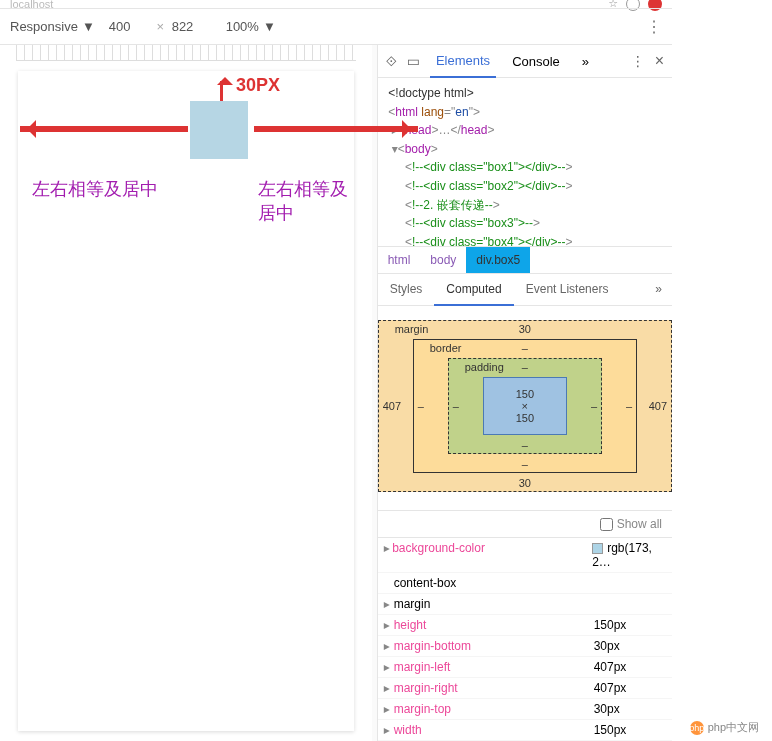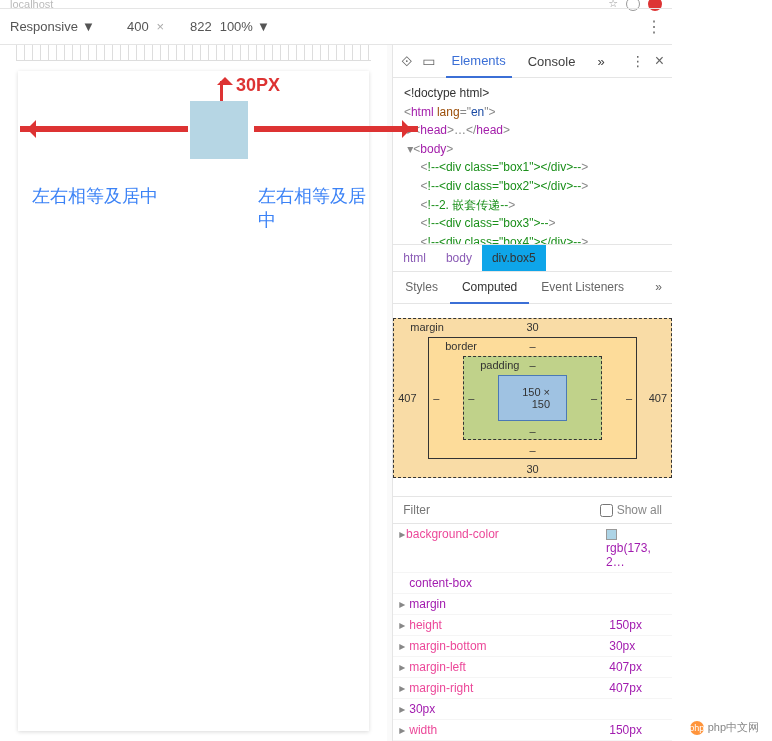--- a/index.html
+++ b/index.html
@@ -10,23 +10,23 @@
 .url-row { height: 8px; display:flex; align-items:center; padding:0 10px; color:#bbb; font-size:11px; }
 .url-row .icons-r { margin-left:auto; display:flex; gap:8px; }
 .star{ color:#999;}
 .dot-red{ width:14px;height:14px;border-radius:50%;background:#d33;}
 .dot-wht{ width:14px;height:14px;border-radius:50%;border:1px solid #999;}
 .bar-divider{ height:1px; background:#e5e5e5;}
 
 
 .dev-toolbar{ height:36px; display:flex; align-items:center; padding:0 10px; border-bottom:1px solid #e5e5e5; color:#555; font-size:13px;}
 .dev-toolbar .drop{ display:flex; align-items:center; gap:4px; margin-right:14px;}
-.dev-toolbar .dims input{ width:40px; border:none; text-align:right; font-size:13px; color:#555;}
+.dev-toolbar .dims input{ width:40px; border:none; text-align:left; font-size:13px; color:#555;}
 .dev-toolbar .x{ color:#aaa; margin:0 4px;}
-.dev-toolbar .zoom{ margin-left:8px;}
+.dev-toolbar .zoom{ margin-left:14px;}
 .dev-toolbar .menu { margin-left:auto; color:#777; font-size:16px;}
 
 .main{ flex:1; display:flex; min-height:0;}
 .left{ width:440px; position:relative; background:#fff; }
 .splitter{ width:6px; display:flex; align-items:center; justify-content:center; background:#fafafa; }
 .splitter .grip{ width:4px; height:20px; color:#bbb; font-size:14px; letter-spacing:-3px;}
 .right { flex:1; display:flex; flex-direction:column; border-left:1px solid #e5e5e5;}
 
 
 .ruler-h{ height:16px; background:repeating-linear-gradient(to right,#ddd 0,#ddd 1px,transparent 1px,transparent 8px); border-bottom:1px solid #ddd; margin:0 16px 0 16px;}
@@ -34,28 +34,28 @@
 .box5{ position:absolute; top:30px; left:172px; width:58px; height:58px; background:#b6d6e4;}
 .anno-top{ position:absolute; top:4px; left:218px; color:#d33; font-size:18px; font-weight:bold;}
 .arrow-up{ position:absolute; top:6px; left:205px; width:0; height:0; }
 .arrow-line-up{ position:absolute; top:10px; left:202px; width:3px; height:20px; background:#d33;}
 .arrow-up::before{content:""; position:absolute; left:-6px; top:-8px; border:8px solid transparent; border-bottom-color:#d33;}
 .arrow-left, .arrow-right{ position:absolute; top:55px; height:6px; background:#d33;}
 .arrow-left{ left:2px; width:168px;}
 .arrow-right{ left:236px; width:164px;}
 .arrow-left::before{content:"";position:absolute;left:-2px;top:-6px;border:9px solid transparent;border-right-color:#d33;}
 .arrow-right::after{content:"";position:absolute;right:-2px;top:-6px;border:9px solid transparent;border-left-color:#d33;}
-.anno-lr{ position:absolute; color:#3b82f6; font-size:18px; font-weight:500; top:113px;}
+.anno-lr{ position:absolute; color:#a21caf; font-size:18px; font-weight:500; top:106px;}
 .anno-lr.l{ left:14px;}
 .anno-lr.r{ left:240px;}
 
 
 .dt-top{ height:36px; display:flex; align-items:center; padding:0 8px; border-bottom:1px solid #e5e5e5; gap:10px; color:#666;}
 .dt-top .ico{ font-size:14px;}
-.dt-tab{ padding:8px 6px; font-size:13px; color:#404040; cursor:pointer;}
+.dt-tab{ padding:8px 6px; font-size:13px; color:#000000; cursor:pointer;}
 .dt-tab.active{ color:#3b6fd6; border-bottom:2px solid #3b6fd6; margin-bottom:-1px;}
 .dt-top .spacer{flex:1;}
 .dt-top .x-close{ font-size:16px; color:#666;}
 
 .dom{ font-family: Consolas, monospace; font-size:12px; padding:6px 4px 14px 4px; line-height:1.55; color:#888; overflow:auto;}
 .dom .l{ white-space:pre;}
 .tag{ color:#a31eaa;}
 .attr{ color:#9b4e09;}
 .val{ color:#1a4aa3;}
 .cm{ color:#1a8f1a;}
@@ -68,38 +68,38 @@
 .subtabs{ display:flex; border-bottom:1px solid #e5e5e5;}
 .subtabs span{ padding:8px 12px; font-size:12px; color:#666; cursor:pointer;}
 .subtabs span.active{ border-bottom:2px solid #3b6fd6; color:#333; margin-bottom:-1px;}
 .subtabs .more{ margin-left:auto; padding:8px 10px;}
 
 .box-model{ padding:14px 0 18px 0; display:flex; justify-content:center;}
 .bm{ position:relative; font-family:Consolas,monospace; font-size:11px; color:#333;}
 .bm .layer{ position:relative; padding:18px 34px; text-align:center;}
 .bm .margin{ background:#f9dca6; border:1px dashed #333;}
 .bm .border{ background:#fddc9a; border:1px solid #333;}
-.bm .padding{ background:#c0d28a; border:1px dashed #333;text-align:right;}
-.bm .content{ background:#9fc2e2; border:1px solid #4b79b5; padding:10px 16px;}
+.bm .padding{ background:#c0d28a; border:1px dashed #333;}
+.bm .content{ background:#9fc2e2; border:1px solid #4b79b5; padding:10px 32px;}
 .bm .lbl{ position:absolute; top:2px; left:16px; font-size:11px;}
 .bm .n{ position:absolute; font-size:11px;}
 .bm .n.top{ top:2px; left:50%; transform:translateX(-50%);}
 .bm .n.bot{ bottom:2px; left:50%; transform:translateX(-50%);}
 .bm .n.lft{ left:4px; top:50%; transform:translateY(-50%);}
 .bm .n.rgt{ right:4px; top:50%; transform:translateY(-50%);}
 
 .filter-row{ display:flex; align-items:center; padding:6px 10px; border-top:1px solid #e5e5e5; border-bottom:1px solid #e5e5e5; color:#888; font-size:12px;}
 .filter-row input{ border:none; flex:1; font-size:12px; color:#888;}
 .filter-row .showall{ margin-left:auto; display:flex; align-items:center; gap:4px;}
 .props{ font-family:Consolas,monospace; font-size:12px;}
 .props .row{ display:flex; padding:3px 10px 3px 6px; border-bottom:1px solid #f5f5f5;}
 .props .row .tri{ width:10px; color:#888;}
 .props .row .name{ color:#ec4899; flex:0 0 200px;}
 .props .row .name.nor{ color:#8a56a5;}
-.props .row .value{ color:#a21caf;}
+.props .row .value{ color:#000000;}
 .props .sw{ display:inline-block; width:11px; height:11px; background:#add4e6; border:1px solid #999; margin-right:4px; vertical-align:middle;}
 
 .watermark{ position:absolute; right:8px; bottom:4px; display:flex; align-items:center; gap:4px; background:rgba(255,255,255,0.85); padding:2px 5px; border-radius:3px; font-size:11px; color:#888;}
 .watermark .wm-ico{ width:14px; height:14px; border-radius:50%; background:#ff943b; color:#fff; font-size:9px; display:flex; align-items:center; justify-content:center;}
 </style>
 </head>
 <body>
 
 <div class="root">
 
@@ -213,21 +213,20 @@
                 <div class="content">
                   <span>150 × 150</span>
                 </div>
               </div>
             </div>
           </div>
         </div>
       </div>
 
       <div class="filter-row">
-        <input placeholder="Filter" style="">
         <label class="showall">
           <input type="checkbox" style="">
           <span>Show all</span>
         </label>
       </div>
 
       <div class="props" id="props">
           <div class="row">
             <span class="tri">▸</span>
             <span class="name">background-color</span>
@@ -256,20 +255,21 @@
             <span class="name">margin-left</span>
             <span class="value">407px</span>
           </div>
           <div class="row">
             <span class="tri">▸</span>
             <span class="name">margin-right</span>
             <span class="value">407px</span>
           </div>
           <div class="row">
             <span class="tri">▸</span>
+            <span class="name">margin-top</span>
             <span class="value">30px</span>
           </div>
           <div class="row">
             <span class="tri">▸</span>
             <span class="name">width</span>
             <span class="value">150px</span>
           </div>
         </div>
 
       <div class="watermark">

